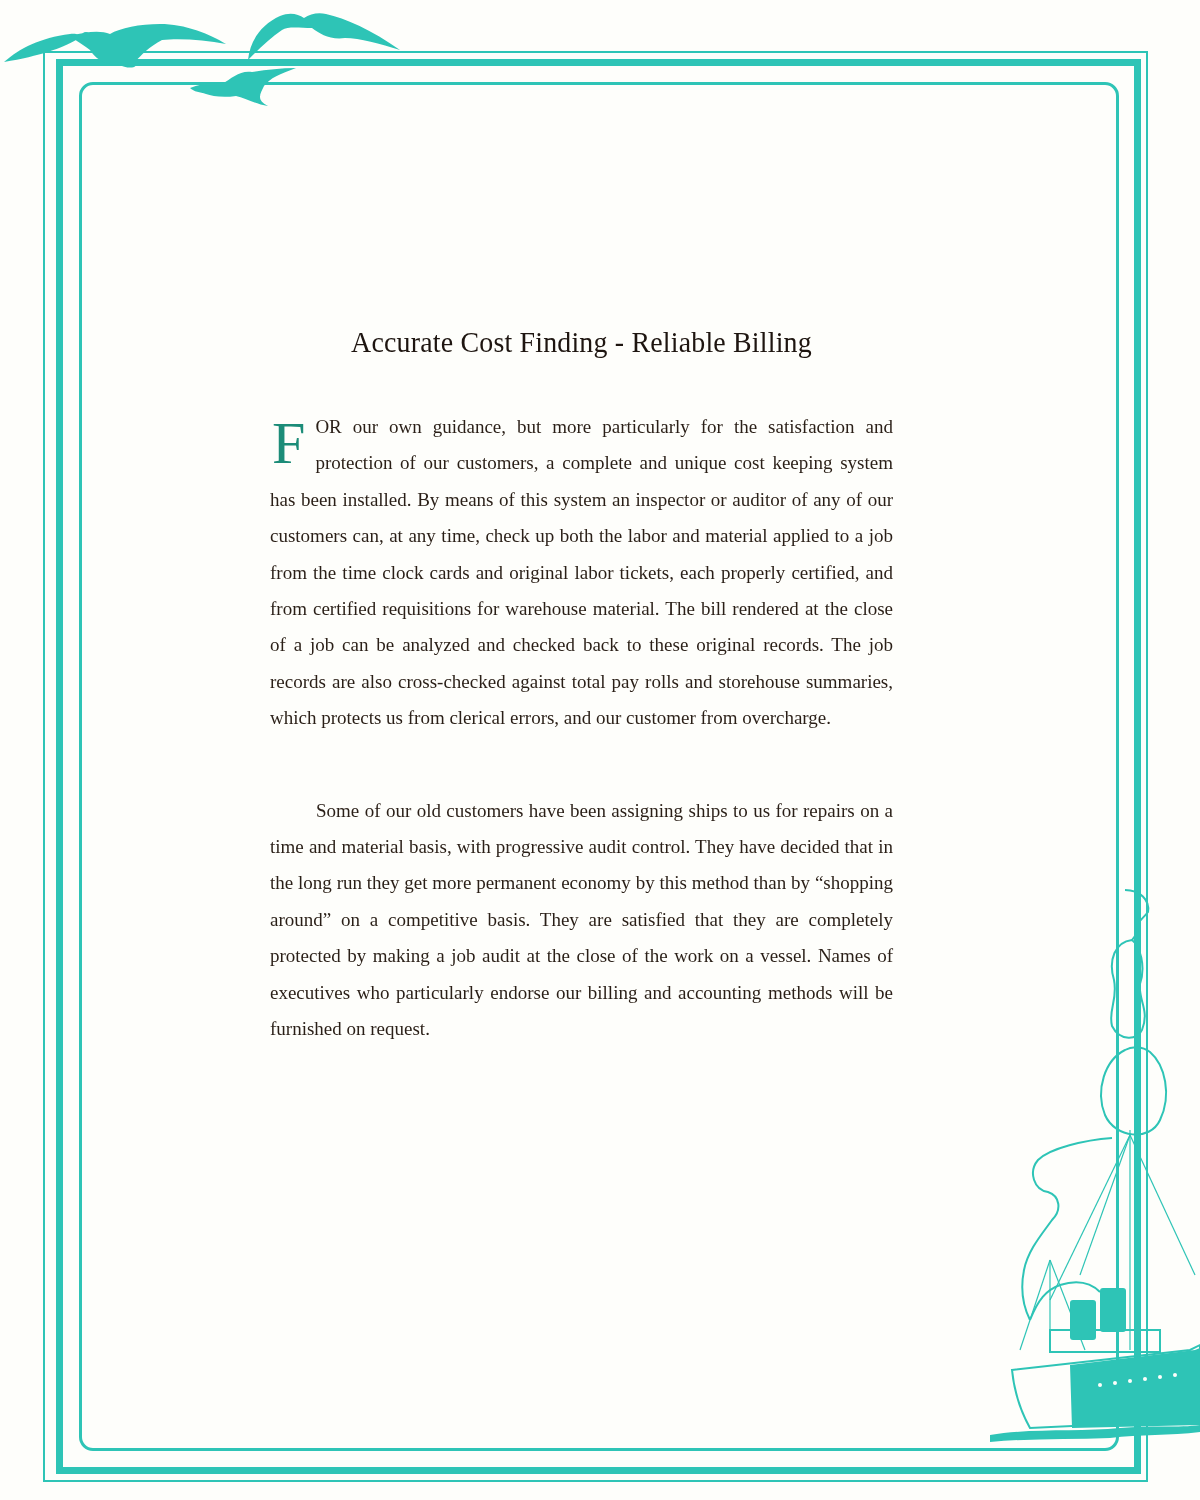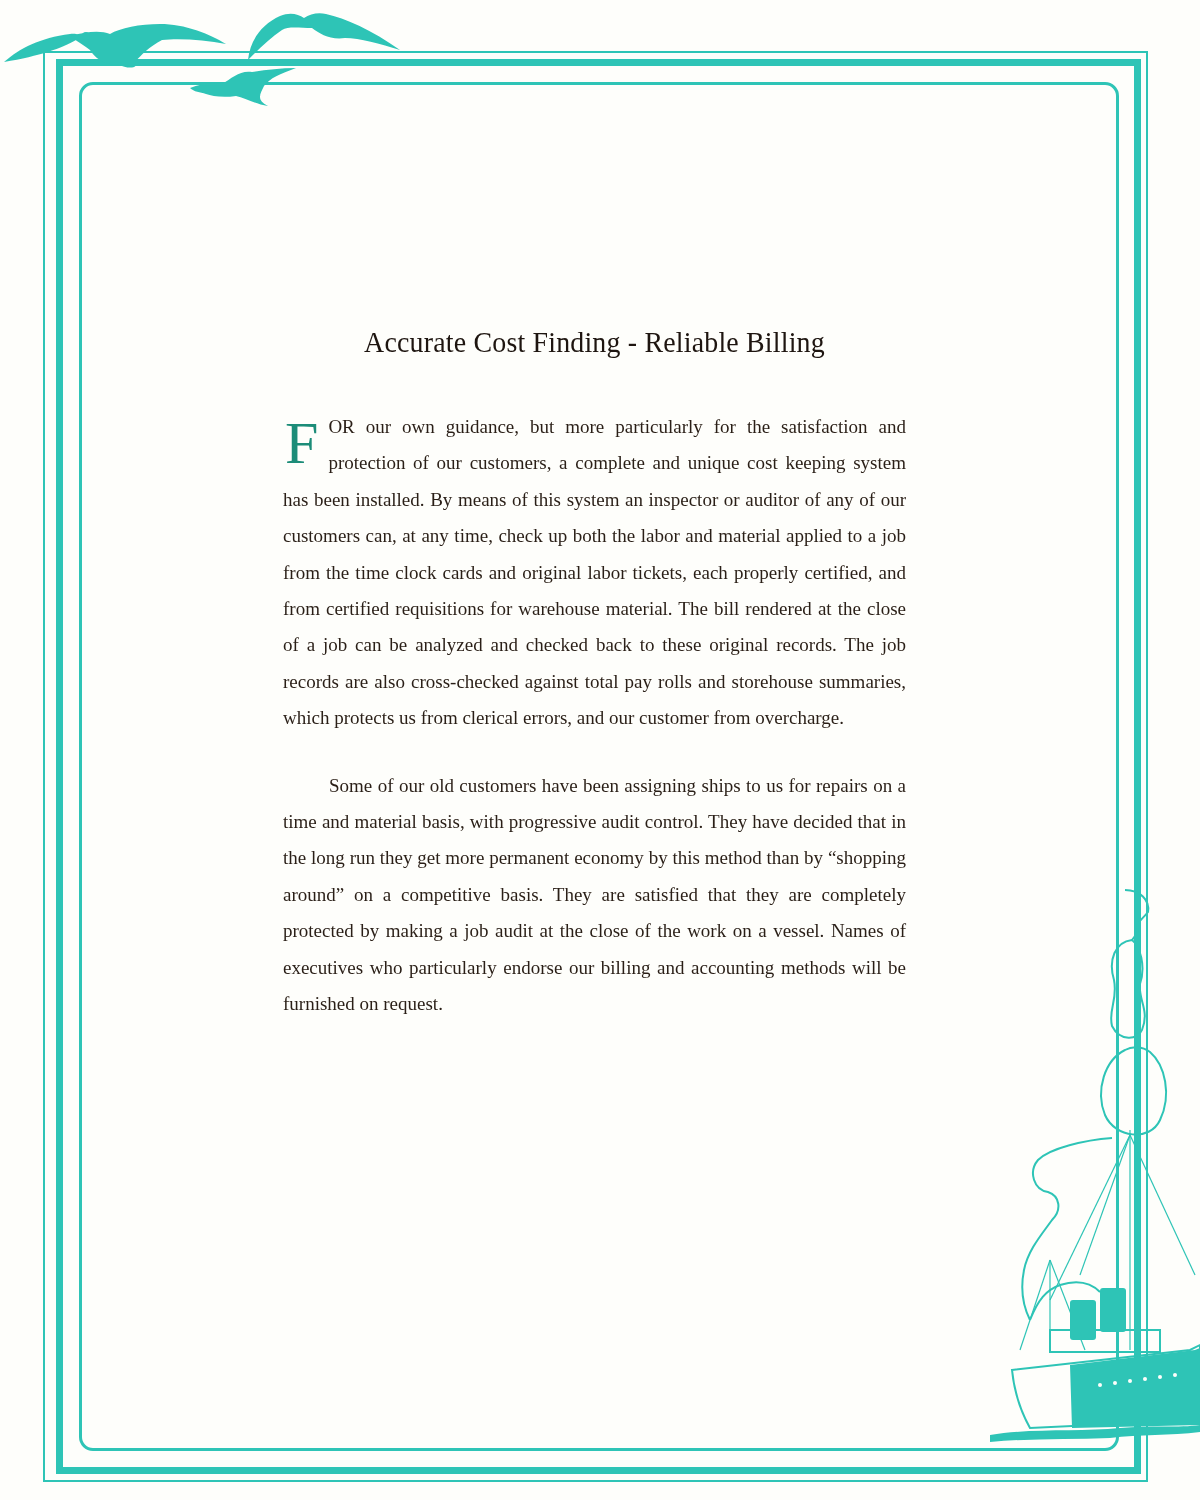--- a/index.html
+++ b/index.html
@@ -12,37 +12,37 @@
   }
   .frame { position: absolute; box-sizing: border-box; }
   .frame-outer { left: 43px; top: 51px; width: 1105px; height: 1431px; border: 2px solid #2ec4b6; }
   .frame-thick { left: 56px; top: 59px; width: 1085px; height: 1415px; border: 7px solid #2ec4b6; }
   .frame-inner { left: 79px; top: 82px; width: 1040px; height: 1369px; border: 3px solid #2ec4b6; border-radius: 14px; }
 
   .deco { position: absolute; }
   .gulls { left: 0; top: 0; width: 420px; height: 120px; }
   .ship { left: 990px; top: 880px; width: 210px; height: 600px; }
 
-  .content { position: absolute; left: 283px; top: 325px; width: 623px; }
+  .content { position: absolute; left: 270px; top: 325px; width: 623px; }
   .title {
     text-align: center; font-size: 30px; font-weight: normal;
     margin: 0 0 50px 0; letter-spacing: 0.2px; color: #1e1510;
     transform: scaleX(0.93); transform-origin: center;
   }
   .para {
     font-size: 19px; line-height: 36.4px; text-align: justify;
     margin: 0; color: #2a1f17;
   }
   .para1 { position: relative; }
   .dropcap {
     float: left; font-size: 60px; line-height: 48px;
     color: #1c8c78; margin: 10px 10px 0 2px; font-weight: normal;
     height: 52px;
   }
-  .para2 { margin-top: 31px; text-indent: 46px; }
+  .para2 { margin-top: 56px; text-indent: 46px; }
 </style>
 </head>
 <body>
 
 <div class="frame frame-outer"></div>
 <div class="frame frame-thick"></div>
 <div class="frame frame-inner"></div>
 
 <svg class="deco gulls" viewBox="0 0 420 120" xmlns="http://www.w3.org/2000/svg">
   <g fill="#2ec4b6">

